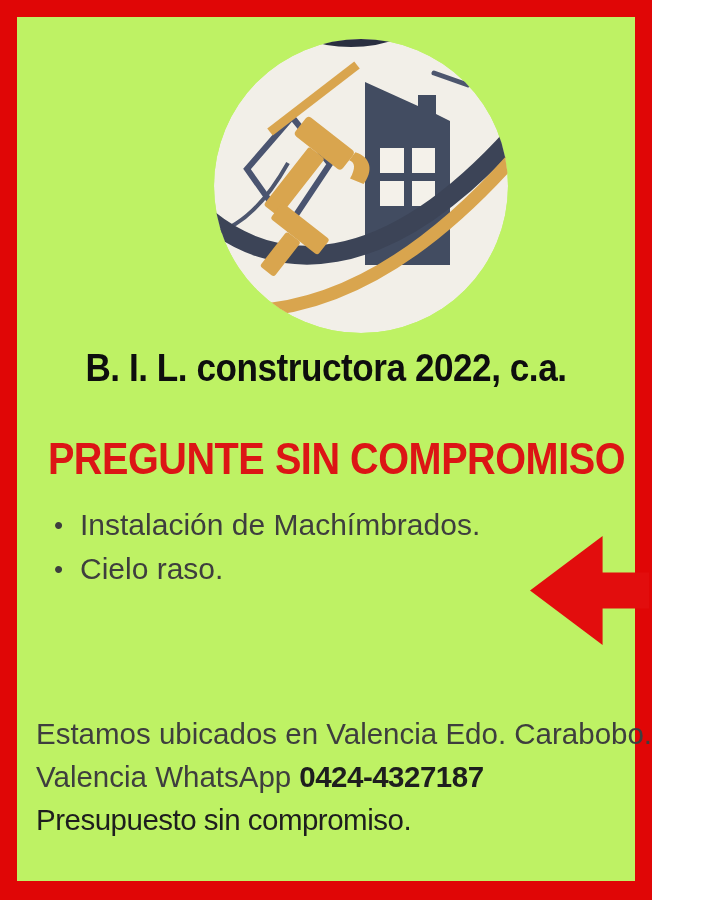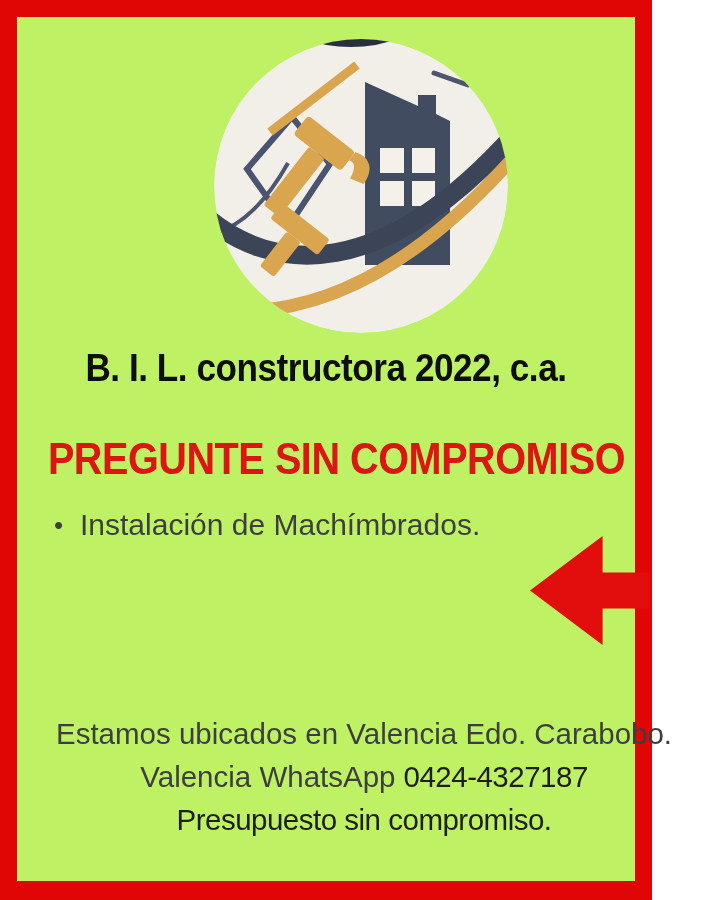--- a/index.html
+++ b/index.html
@@ -41,26 +41,26 @@
   .services .bullet{
     display:inline-block;width:26px;font-size:26px;vertical-align:1px;
   }
   .arrow{
     position:absolute;left:513px;top:519px;width:119px;height:109px;
     background:var(--arrow-red,#e20d0d);
     -webkit-clip-path:polygon(0% 50%,61% 0%,61% 33.5%,100% 33.5%,100% 66.5%,61% 66.5%,61% 100%);
     clip-path:polygon(0% 50%,61% 0%,61% 33.5%,100% 33.5%,100% 66.5%,61% 66.5%,61% 100%);
   }
   .footer{
-    position:absolute;left:39px;top:695px;
+    position:absolute;left:19px;top:695px;
     font-size:29.5px;line-height:43px;
-    color:var(--body-text,#3e3e3e);white-space:nowrap;text-align:center;
+    color:var(--body-text,#3e3e3e);white-space:nowrap;
   }
   .footer .phone{
-    font-weight:400;color:var(--strong-text,#1e1e1e);margin-left:8px;
+    font-weight:700;color:var(--strong-text,#1e1e1e);margin-left:8px;
     letter-spacing:-0.5px;
   }
   .footer .closing{
     font-weight:400;color:var(--strong-text,#1e1e1e);letter-spacing:-0.5px;
   }
 </style>
 </head>
 <body>
 
 <div class="poster">
@@ -101,20 +101,23 @@
   </div>
 
   <h1 class="title">B. I. L. constructora 2022, c.a.</h1>
 
   <h2 class="headline">PREGUNTE SIN COMPROMISO</h2>
 
   <ul class="services">
     <li>
       <span class="bullet">•</span><span>Instalación de Machímbrados.</span>
     </li>
+    <li>
+      <span class="bullet">•</span><span>Cielo raso.</span>
+    </li>
   </ul>
 
   <div class="arrow"></div>
 
   <div class="footer">
     <div class="line">Estamos ubicados en Valencia Edo. Carabobo.</div>
     <div class="line">
       <span>Valencia WhatsApp</span><span class="phone">0424-4327187</span>
     </div>
     <div class="line closing">Presupuesto sin compromiso.</div>

